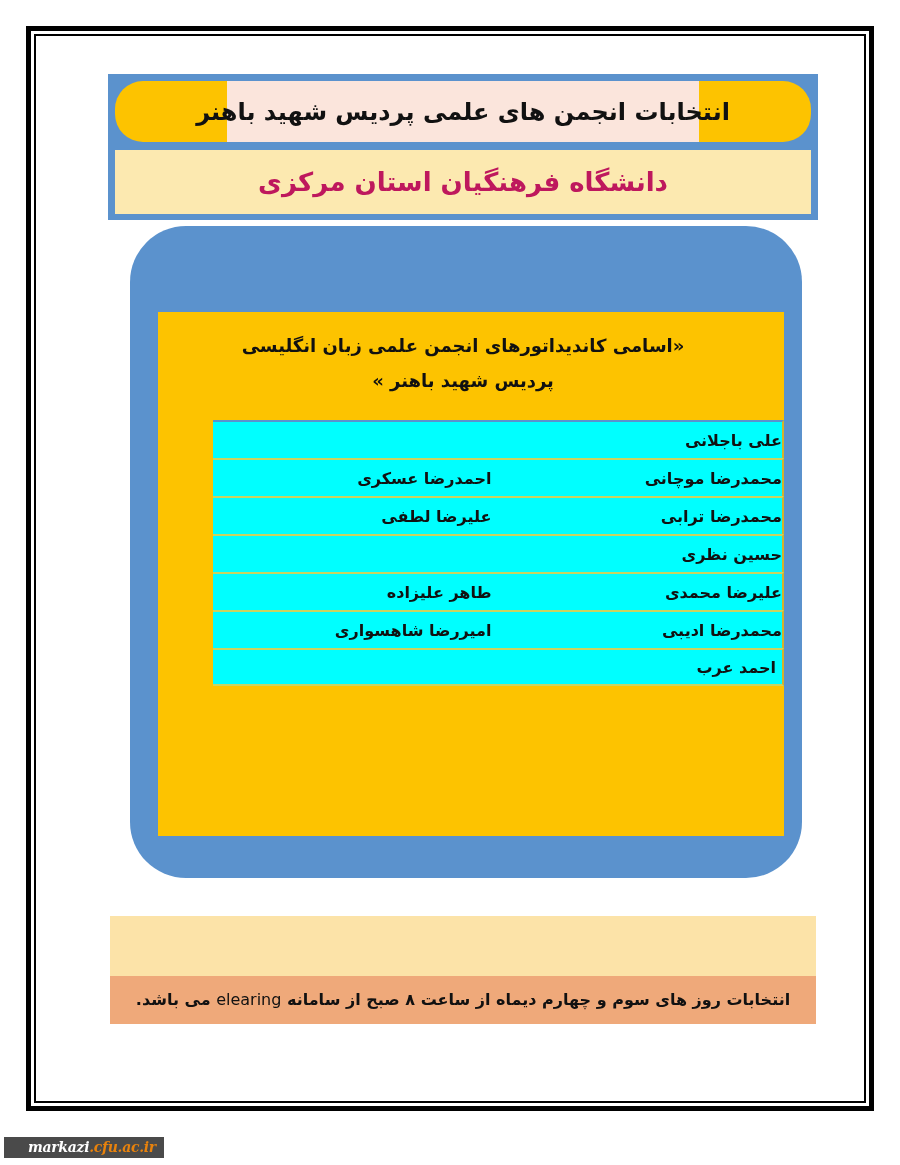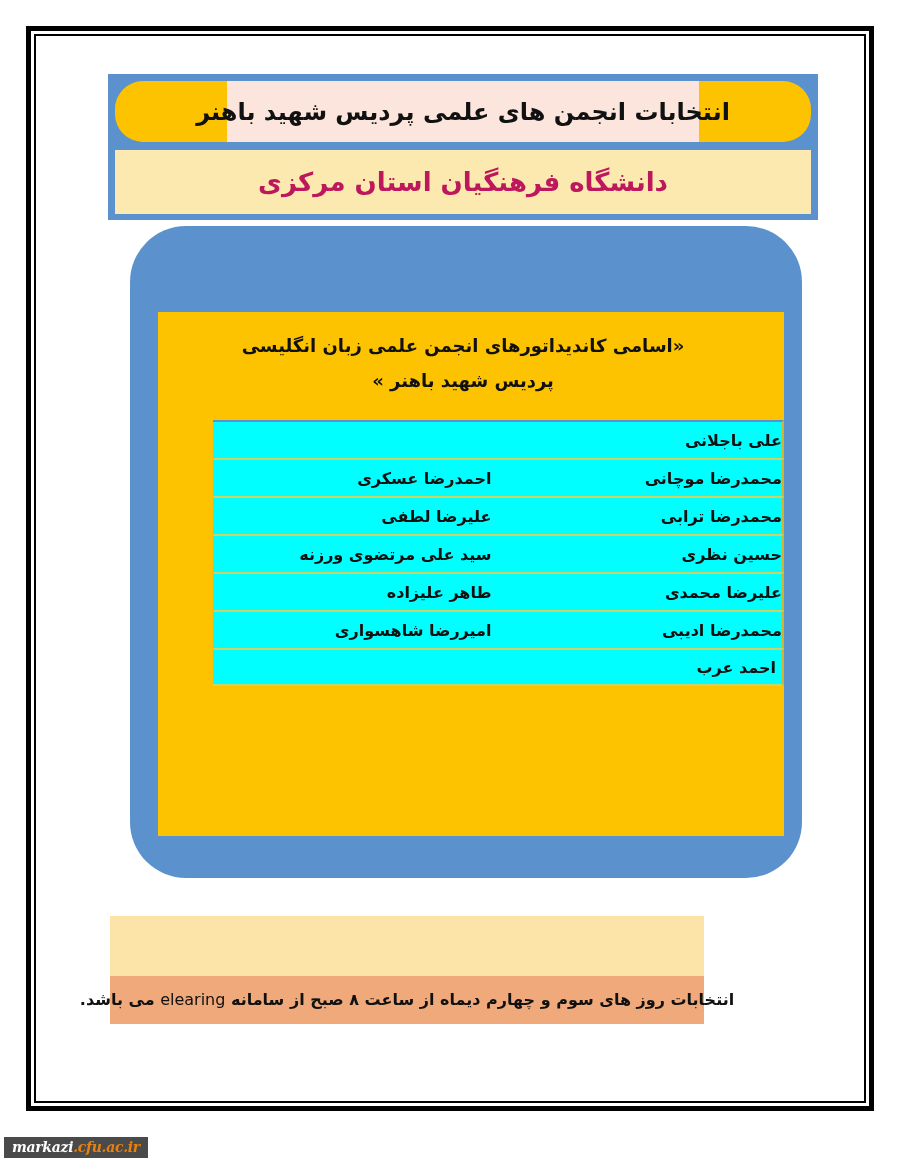--- a/index.html
+++ b/index.html
@@ -175,21 +175,21 @@
     font-weight: bold;
     color: #111111;
     white-space: nowrap;
   }
 
   
   .footer-block {
     position: absolute;
     left: 110px;
     top: 916px;
-    width: 594px;
+    width: 706px;
     height: 108px;
     background: #fce3a8;
     box-sizing: border-box;
     padding-left: 16px;
   }
   .footer-note {
     position: absolute;
     left: 0;
     bottom: 0;
     width: 100%;
@@ -210,21 +210,21 @@
   .footer-note-text .latin {
     font-weight: normal;
   }
 
   
   .watermark {
     position: absolute;
     left: 4px;
     top: 1137px;
     background: #4a4a4a;
-    padding: 3px 8px 4px 8px;
+    padding: 3px 8px 4px 24px;
     font-family: "DejaVu Serif", "Liberation Serif", serif;
     font-style: italic;
     font-weight: bold;
     font-size: 14px;
     direction: ltr;
     letter-spacing: -0.3px;
     line-height: 1;
   }
   .wm-a { color: #ffffff; }
   .wm-b { color: #e8820c; }
@@ -266,21 +266,20 @@
         <div class="cand-row">
           <div class="cell-right">محمدرضا موچانی</div>
           <div class="cell-left">احمدرضا عسکری</div>
         </div>
         <div class="cand-row">
           <div class="cell-right">محمدرضا ترابی</div>
           <div class="cell-left">علیرضا لطفی</div>
         </div>
         <div class="cand-row">
           <div class="cell-right">حسین نظری</div>
-          <div class="cell-left">سید علی مرتضوی ورزنه</div>
         </div>
         <div class="cand-row">
           <div class="cell-right">علیرضا محمدی</div>
           <div class="cell-left">طاهر علیزاده</div>
         </div>
         <div class="cand-row">
           <div class="cell-right">محمدرضا ادیبی</div>
           <div class="cell-left">امیررضا شاهسواری</div>
         </div>
         <div class="cand-row">

